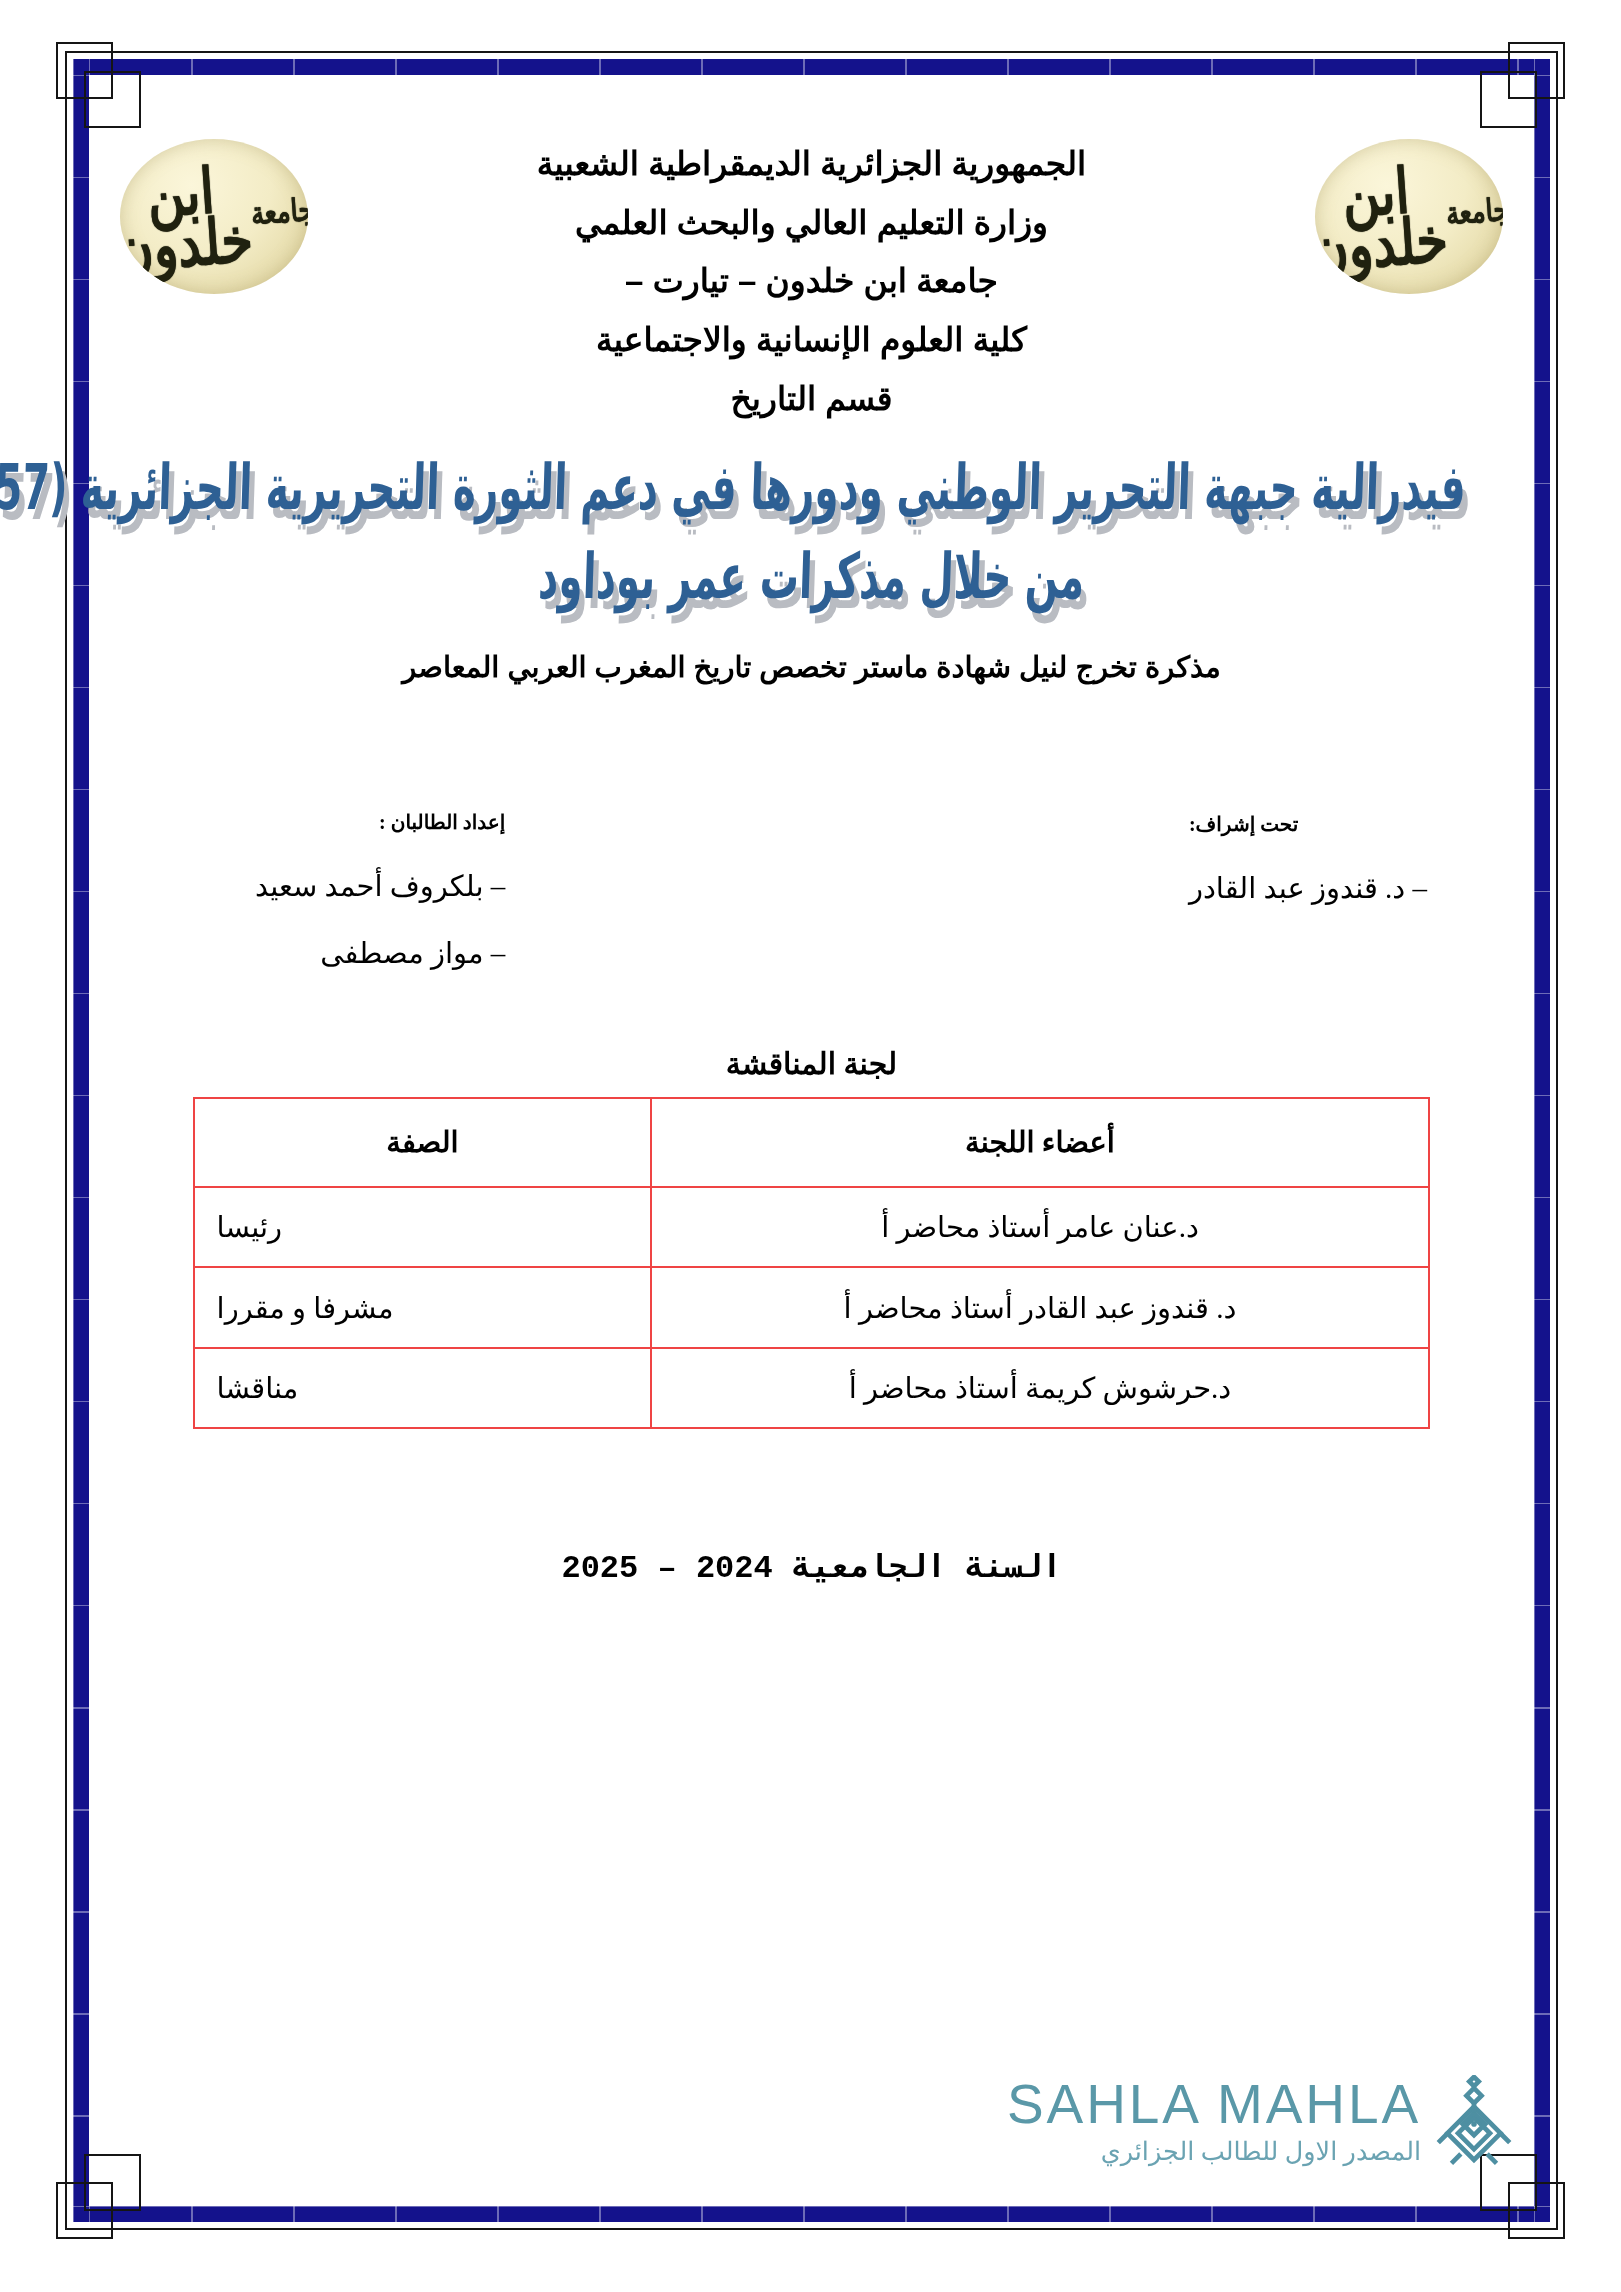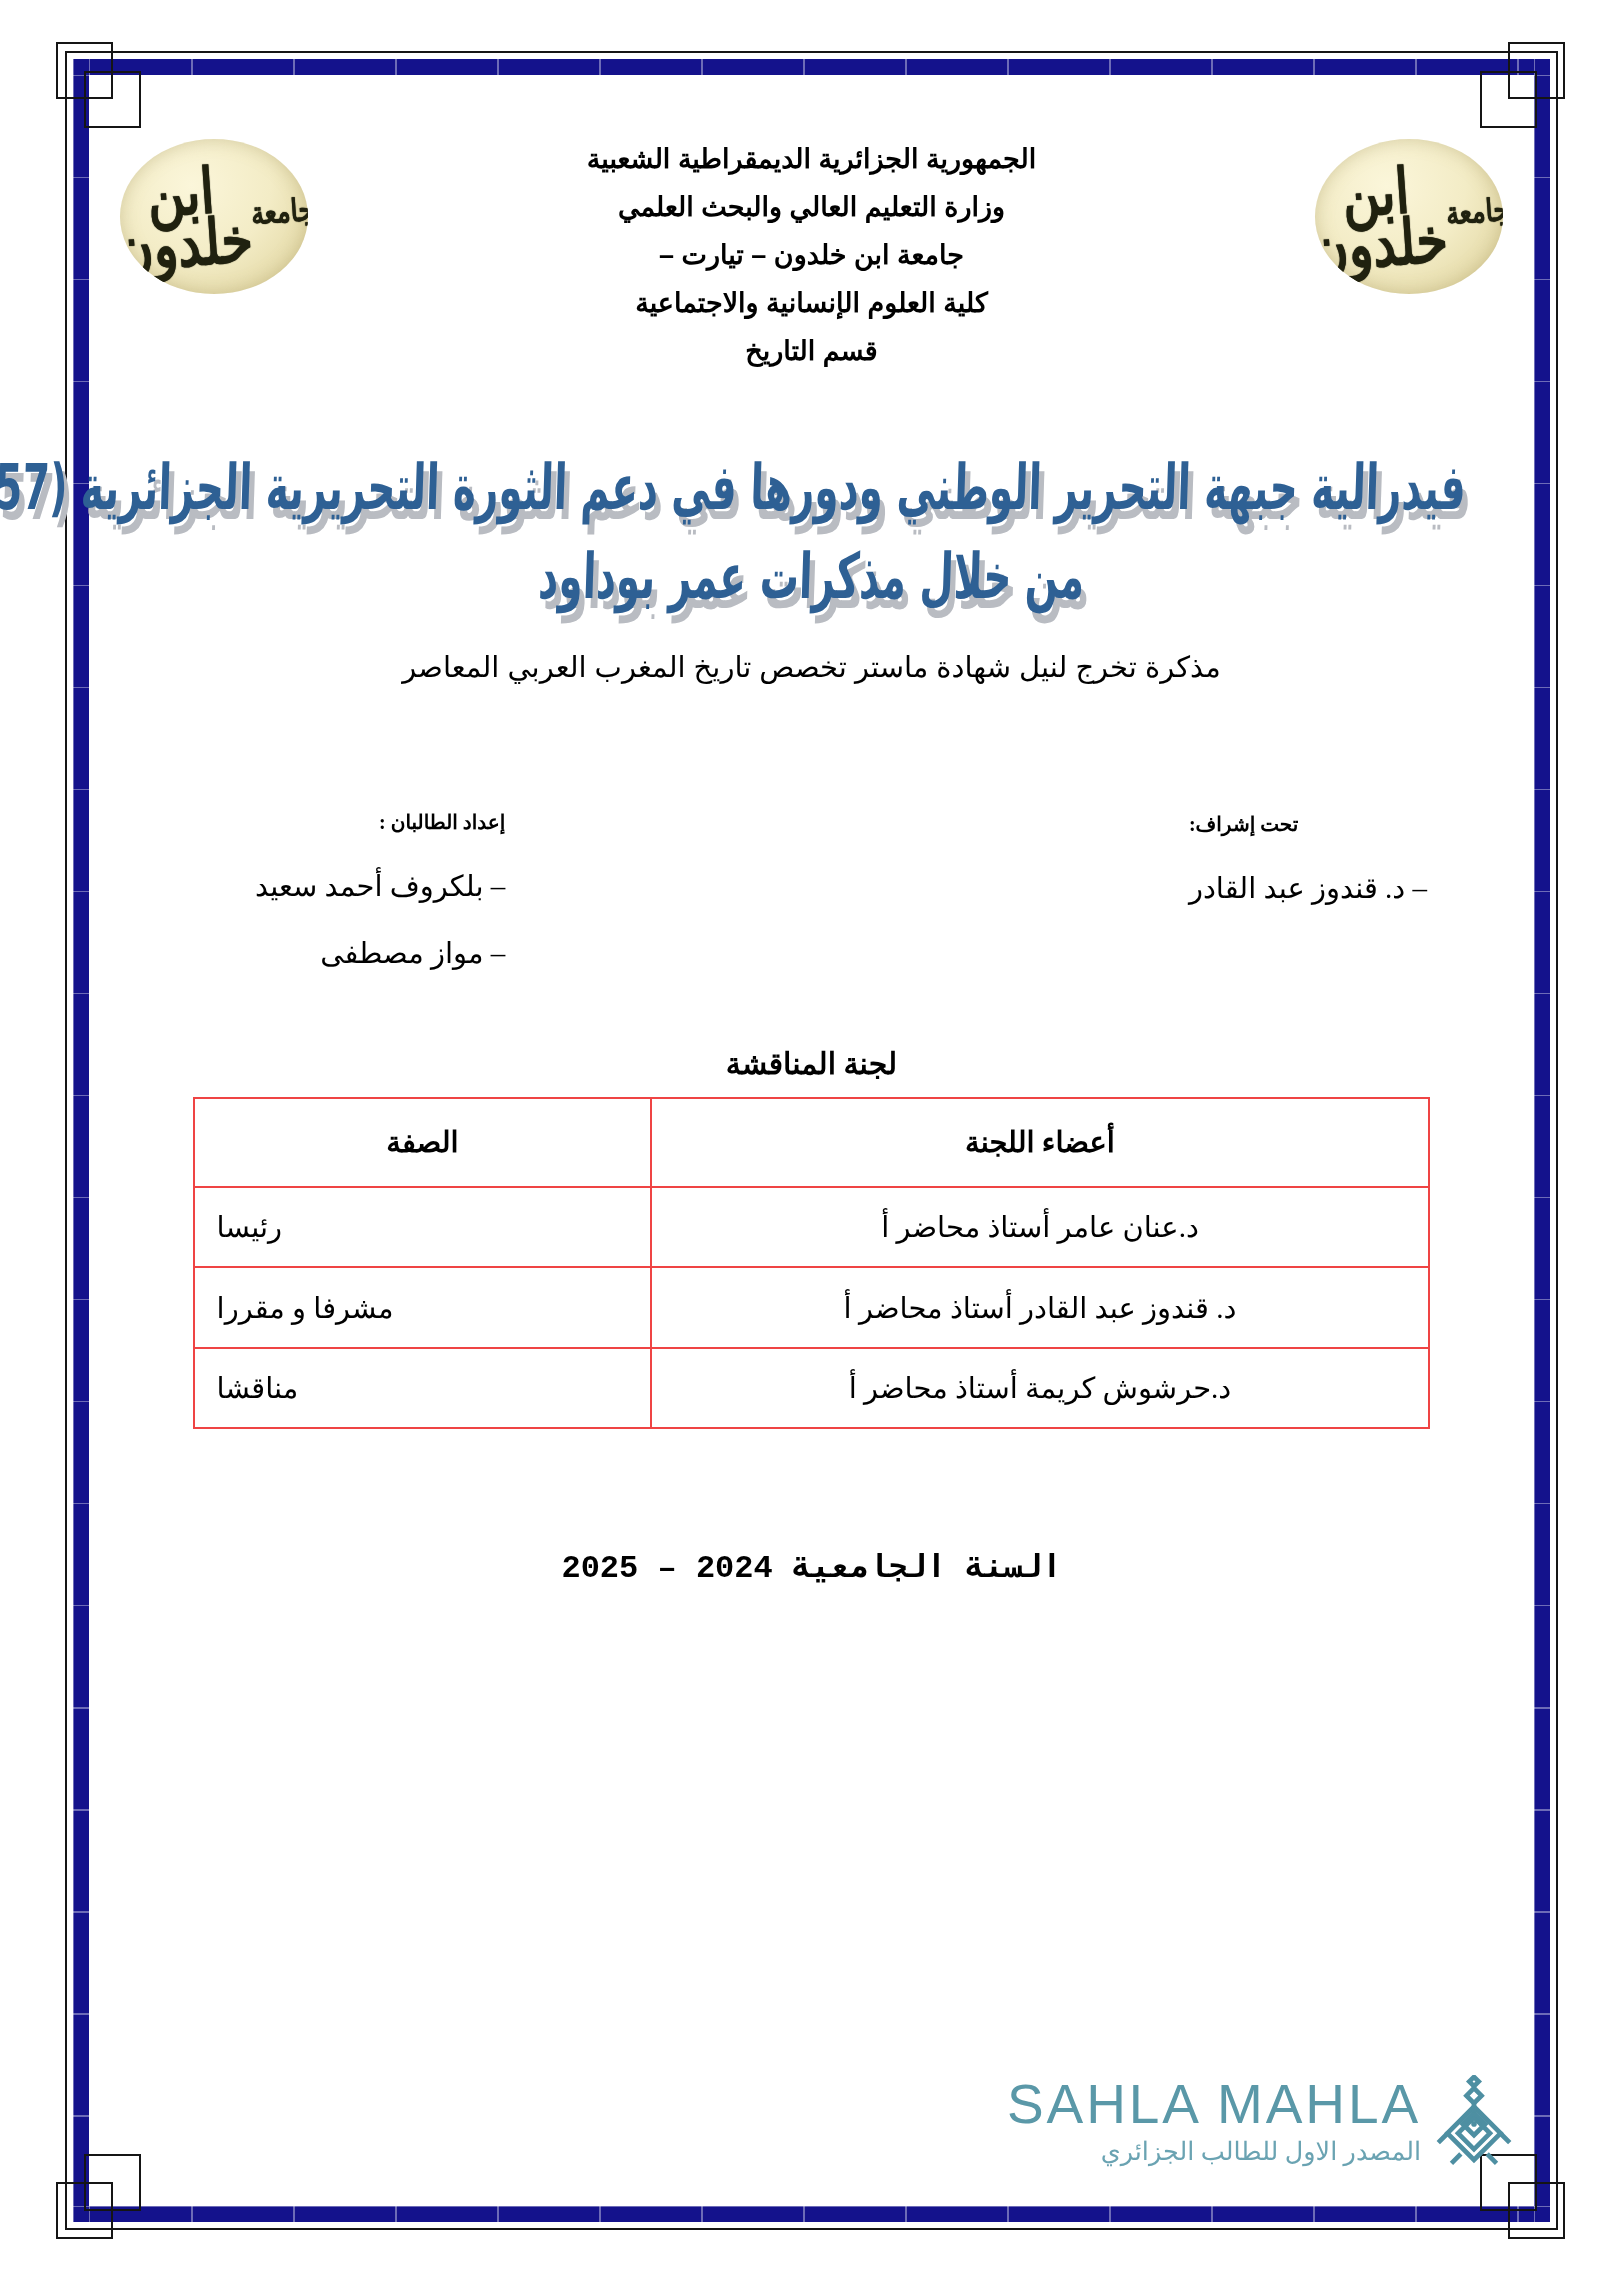--- a/index.html
+++ b/index.html
@@ -113,21 +113,21 @@
   .logo .callig span { display: block; }
   .logo .callig .top { font-size: 25.5px; letter-spacing: 0; }
 
   .head-lines {
     text-align: center;
     font-family: "Liberation Sans", sans-serif;
     font-weight: 700;
     color: #000;
   }
   .head-lines .hl {
-    font-size: 27px;
+    font-size: 33px;
     line-height: 1.78;
     letter-spacing: 0.2px;
   }
 
   
   .wordart {
     margin-top: 7.8px;
     text-align: center;
     direction: rtl;
   }
@@ -142,21 +142,21 @@
     white-space: nowrap;
   }
   .wordart .wa-line.l1 { font-size: 42px; margin-bottom: 45px; }
   .wordart .wa-line.l2 { font-size: 42px; margin-bottom: 29px; }
 
   
   .subtitle {
     margin-top: 45px;
     text-align: center;
     font-family: "Liberation Sans", sans-serif;
-    font-weight: 400;
+    font-weight: 700;
     font-size: 29px;
     color: #000;
     line-height: 1.6;
   }
 
   
   .people {
     margin-top: 120px;
     display: flex;
     flex-direction: row;

